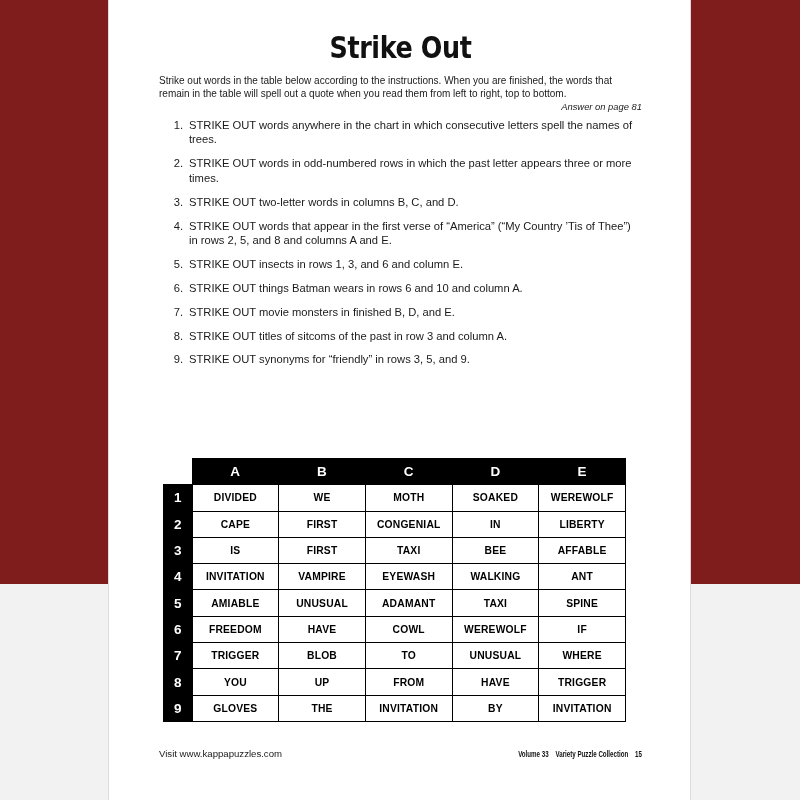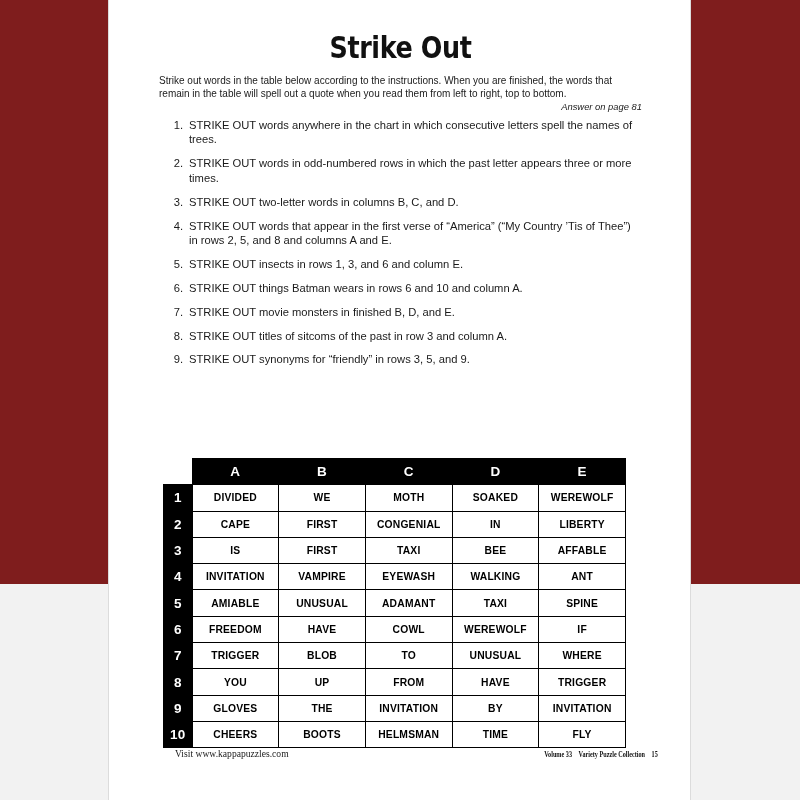--- a/index.html
+++ b/index.html
@@ -145,25 +145,24 @@
     color: #ffffff;
     font-size: 13.5px;
     font-weight: bold;
     width: 28px;
     border-color: #000000;
   }
 
   
   .footer {
     position: absolute;
-    left: 16px;
+    left: 0;
     top: 748px;
     width: 483px;
     height: 14px;
-    font-family: Liberation Serif, serif;
   }
   .footer-left {
     position: absolute;
     left: 0;
     top: 0;
     font-size: 9.6px;
     color: #1a1a1a;
   }
   .footer-right {
     position: absolute;
@@ -308,28 +307,20 @@
               <td>TRIGGER</td>
             </tr>
             <tr>
               <td class="rowhead">9</td>
               <td>GLOVES</td>
               <td>THE</td>
               <td>INVITATION</td>
               <td>BY</td>
               <td>INVITATION</td>
             </tr>
-            <tr>
-              <td class="rowhead">10</td>
-              <td>CHEERS</td>
-              <td>BOOTS</td>
-              <td>HELMSMAN</td>
-              <td>TIME</td>
-              <td>FLY</td>
-            </tr>
           </tbody>
         </table>
       </div>
 
       <div class="footer">
         <div class="footer-left">Visit www.kappapuzzles.com</div>
         <div class="footer-right">
           <span>Volume 33</span>
           <span>Variety Puzzle Collection</span>
           <span>15</span>

